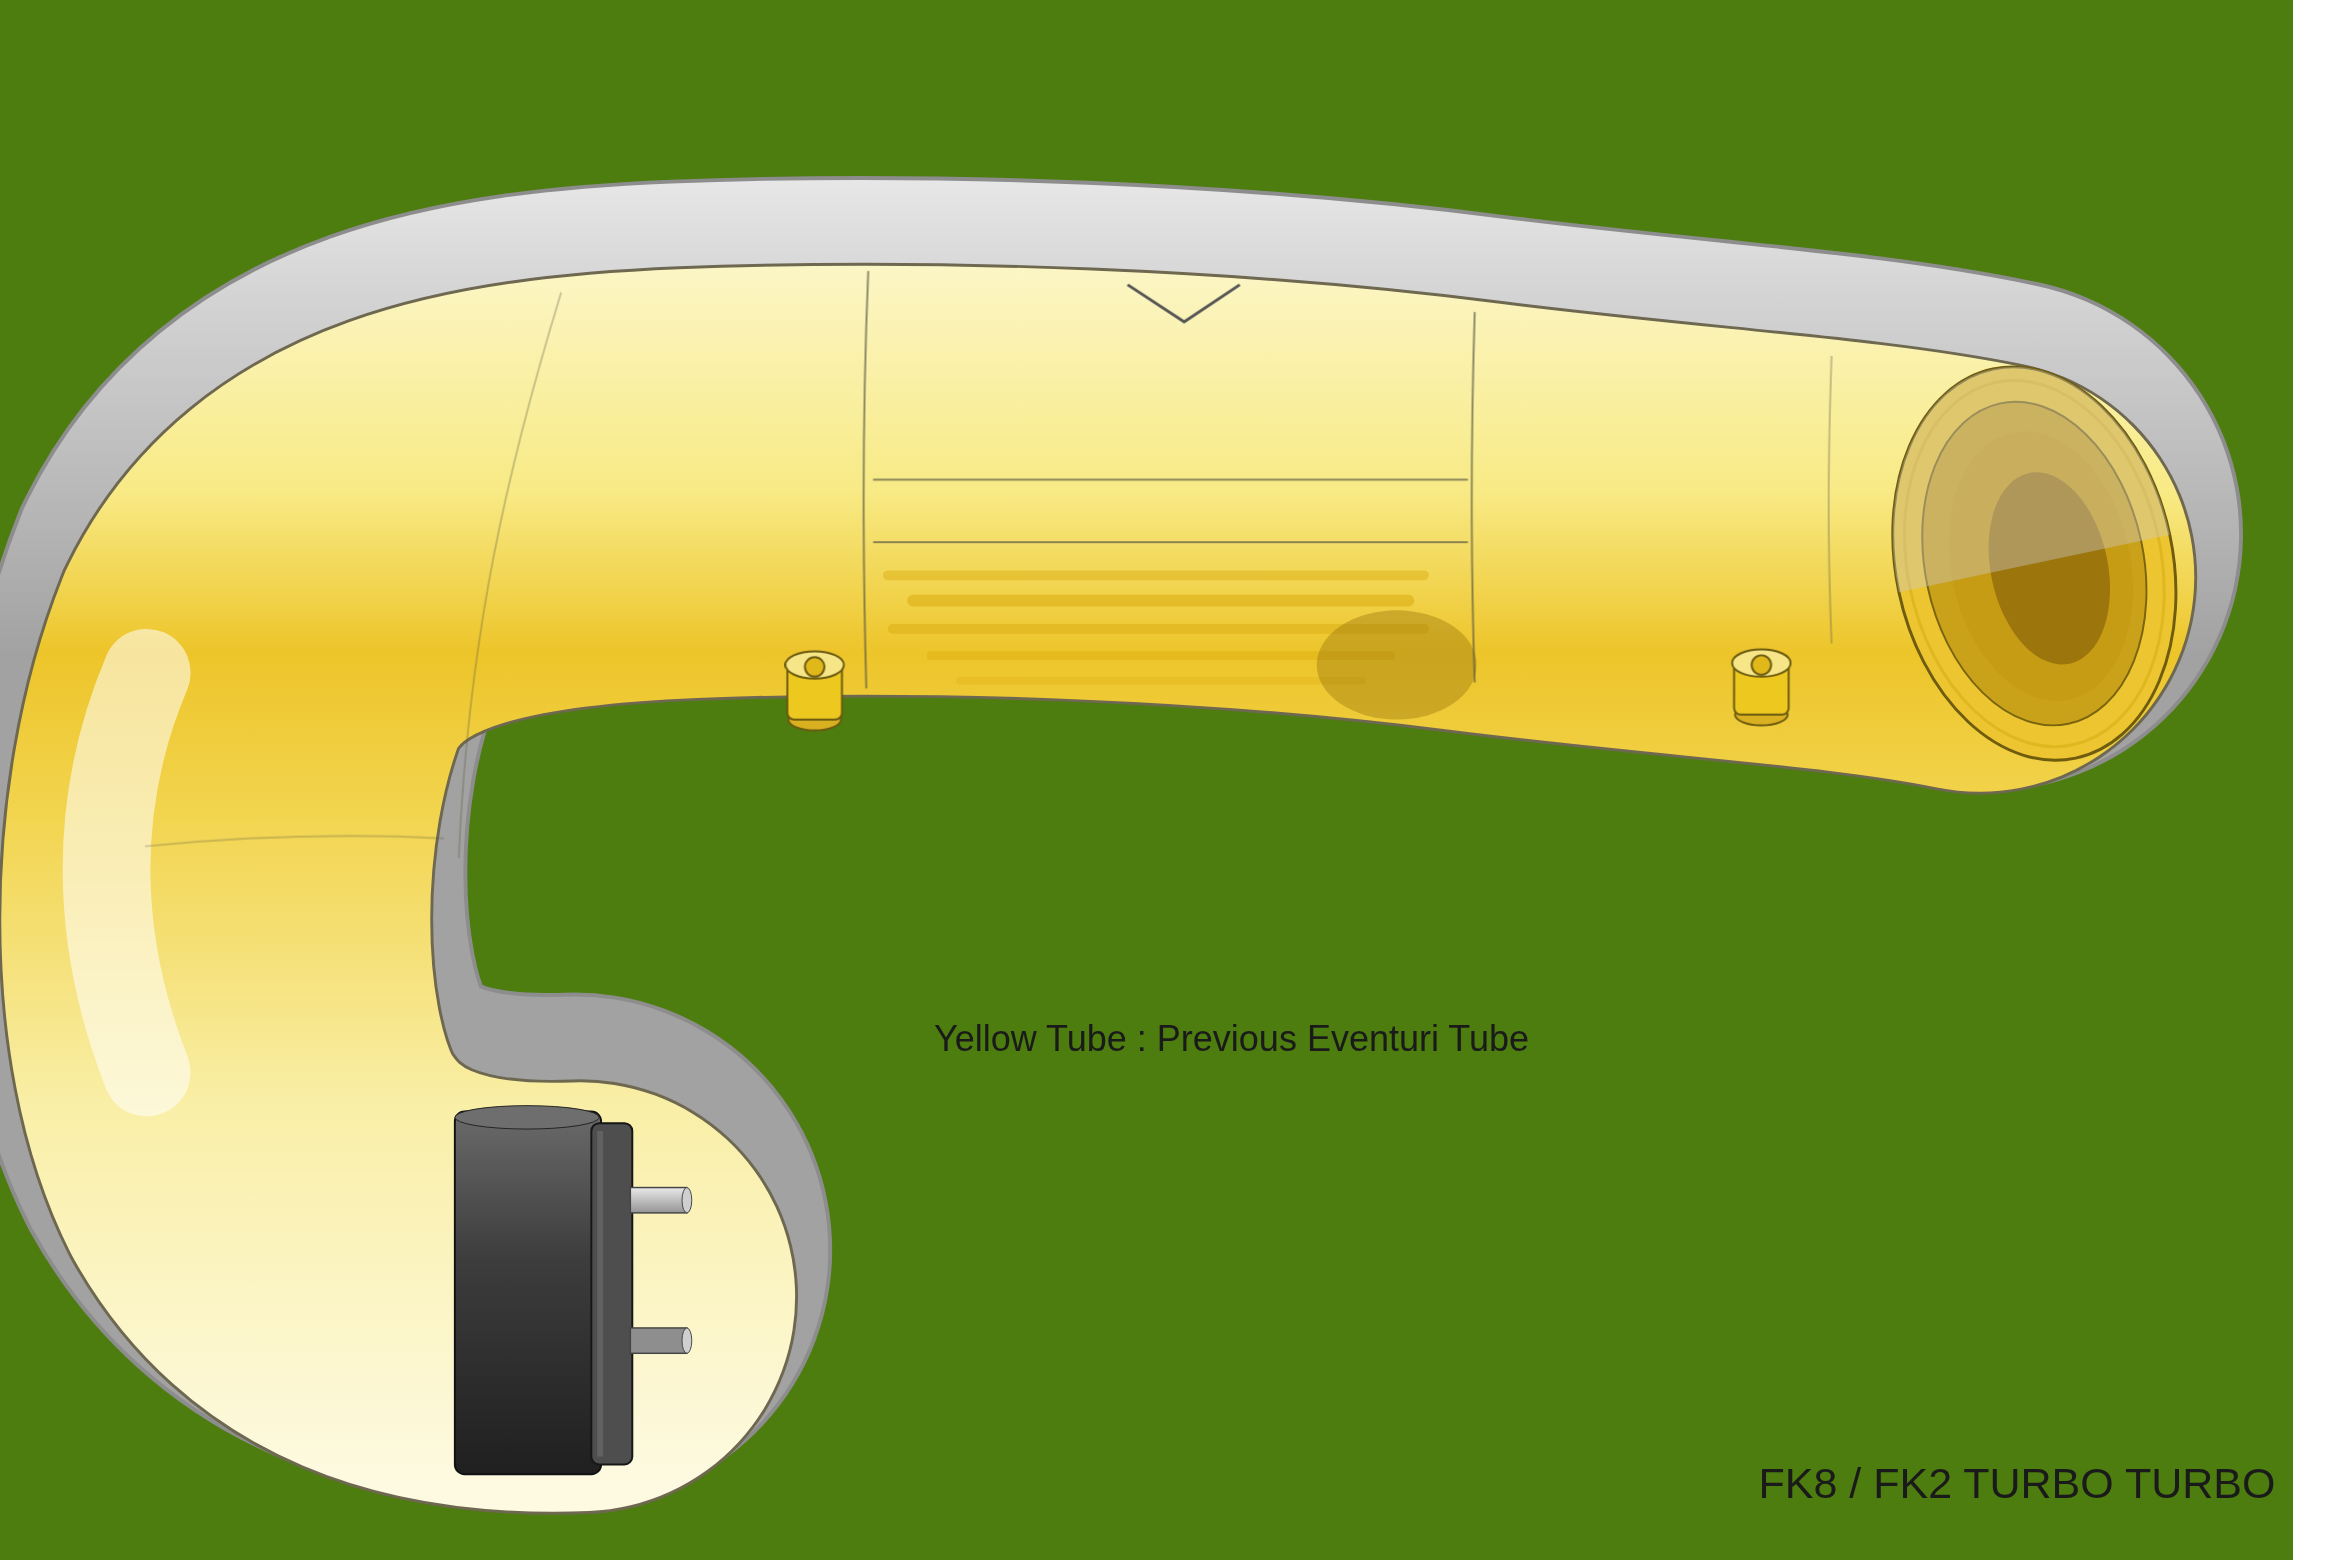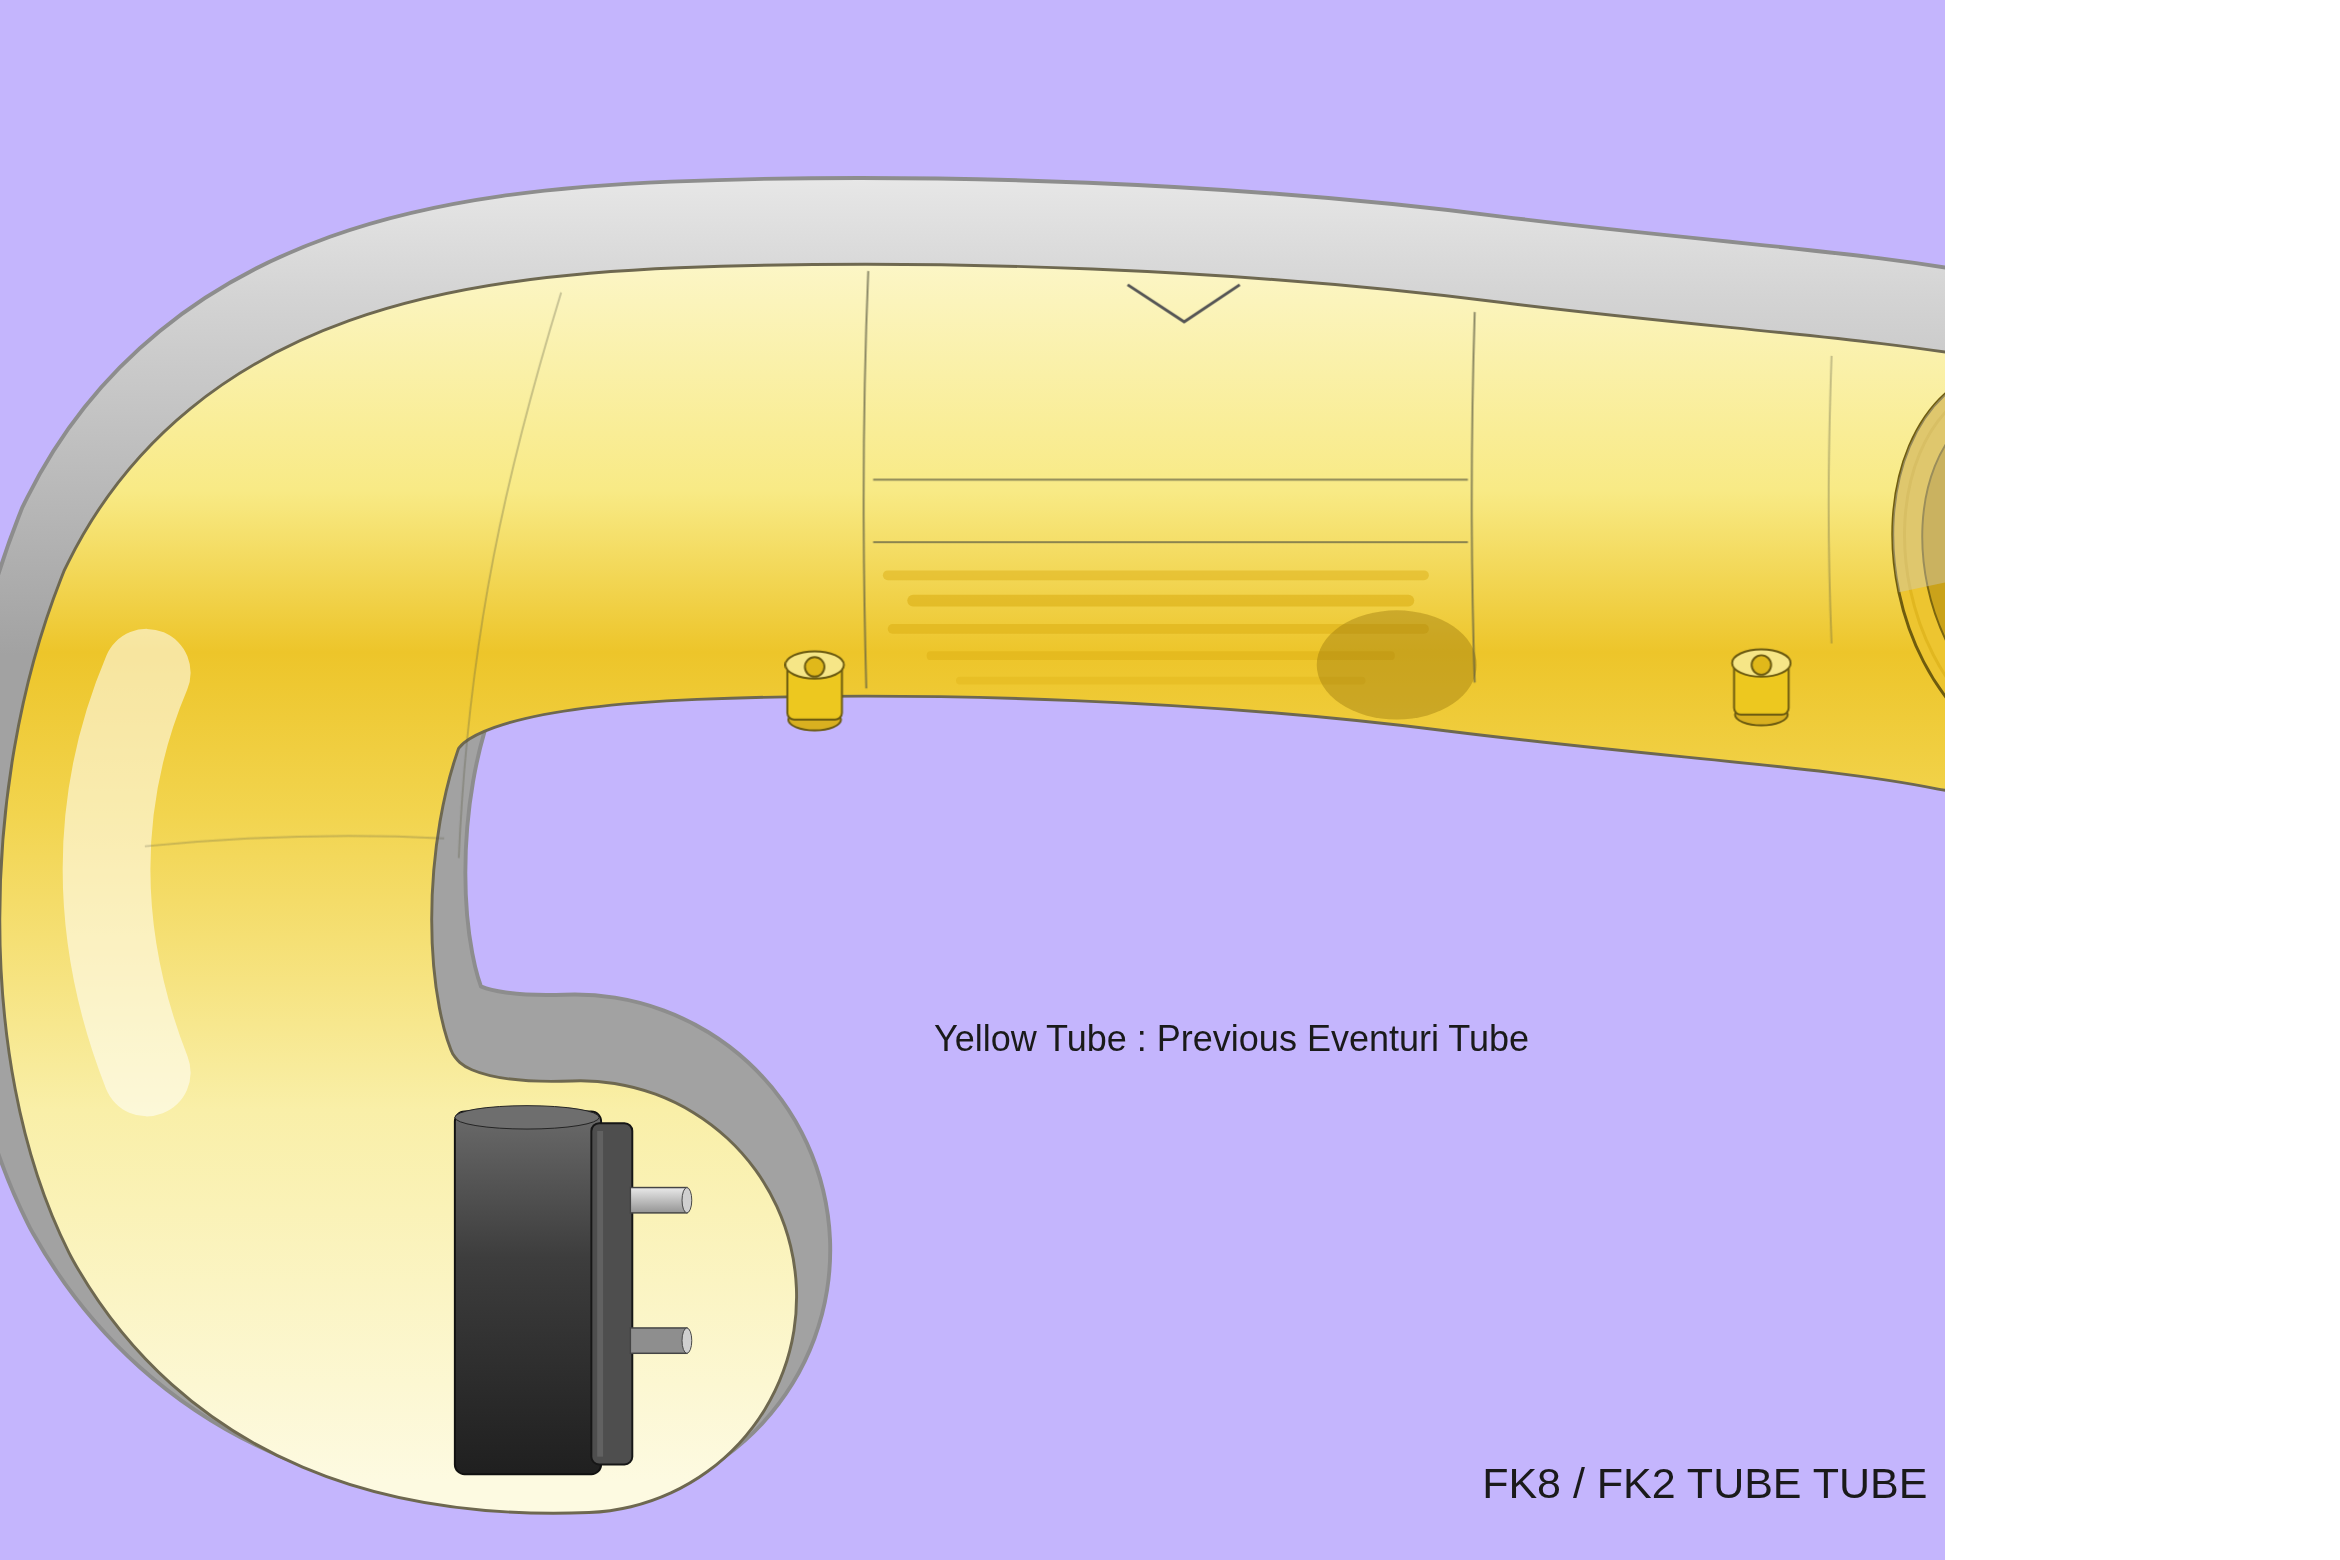--- a/index.html
+++ b/index.html
@@ -3,23 +3,23 @@
 <meta charset="utf-8">
 <style>
   html, body {
     margin: 0;
     padding: 0;
     background: #ffffff;
     font-family: "Liberation Sans", sans-serif;
   }
   #stage {
     position: relative;
-    width: 1945px;
+    width: 2293px;
     height: 1560px;
-    background: #c4b5fd;
+    background: #4d7c0f;
     overflow: hidden;
   }
   #cad-svg {
     position: absolute;
     left: 0;
     top: 0;
   }
   .note {
     position: absolute;
     left: 934px;
@@ -143,16 +143,16 @@
         <rect x="646" y="1362" width="58" height="26" fill="url(#gpin)" stroke="#444444" stroke-width="1.5"></rect>
         <ellipse cx="704" cy="1375" rx="5" ry="13" fill="#cfcfcf" stroke="#444444" stroke-width="1"></ellipse>
       </g>
     </g>
   </svg>
 
   <div class="note">
     <div>Yellow Tube : Previous Eventuri Tube</div>
   </div>
 
-  <div class="caption">FK8 / FK2 TUBE TUBE</div>
+  <div class="caption">FK8 / FK2 TURBO TURBO</div>
 
 </div>
 
 
 </body></html>

